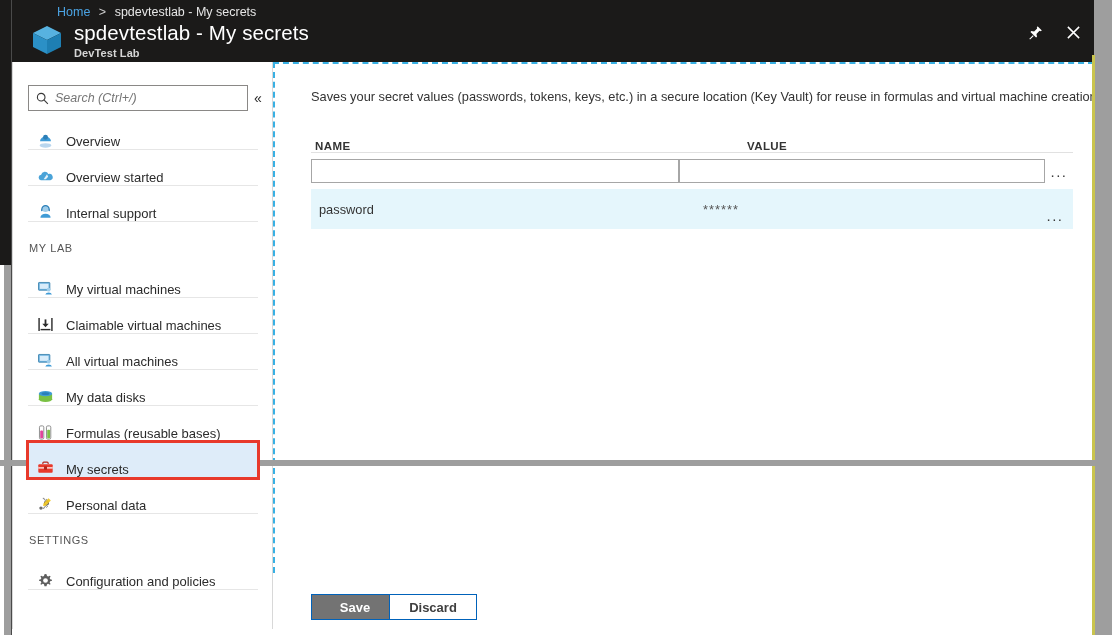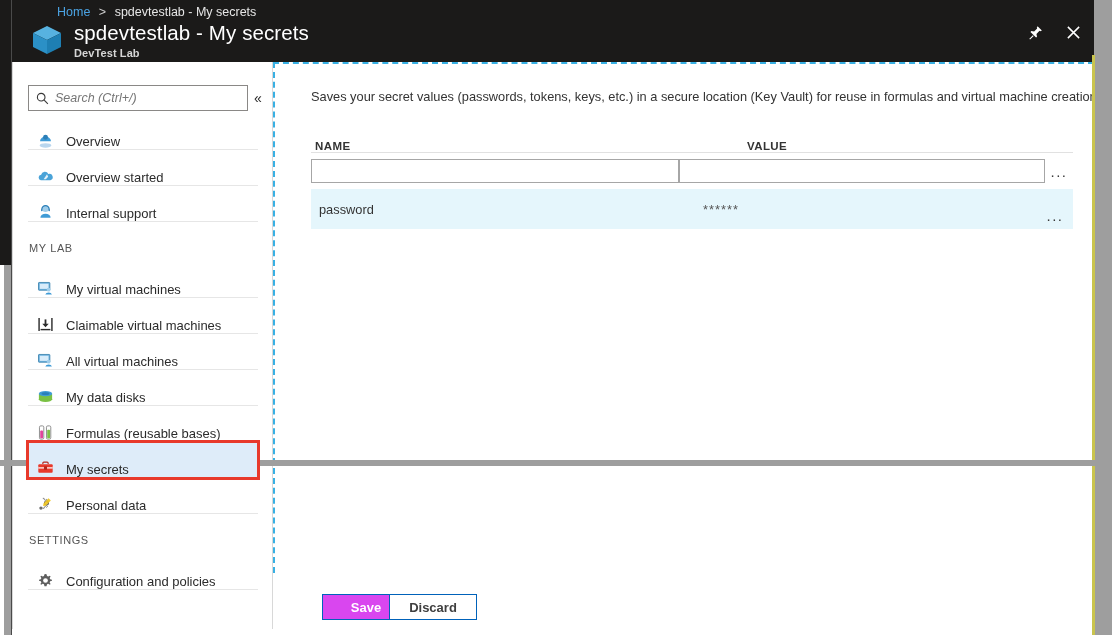--- a/index.html
+++ b/index.html
@@ -357,24 +357,23 @@
     height: 26px;
     min-width: 88px;
     cursor: pointer;
     border: 1px solid transparent;
     box-sizing: border-box;
     padding: 0 10px;
   }
   .btn-primary {
     position: absolute;
     left: 38px; top: 19px;
-    background: #d946ef;
+    background: #737373;
     color: #ffffff;
     border-color: #0062ba;
-    margin-left: 11px;
   }
   .btn-secondary {
     position: absolute;
     left: 116px; top: 19px;
     background: #ffffff;
     color: #404040;
     border-color: #0062ba;
   }
 
   

